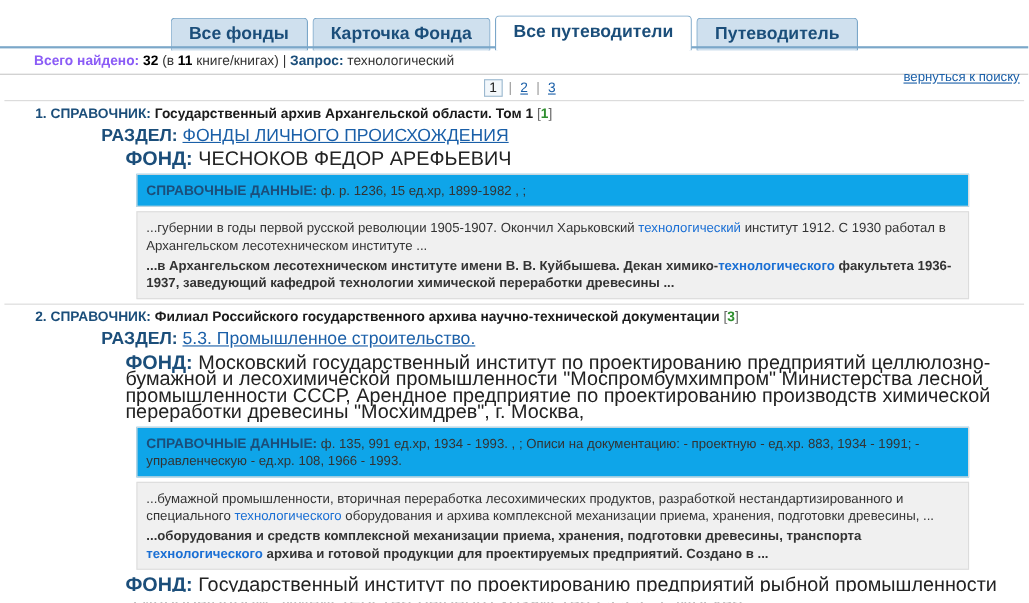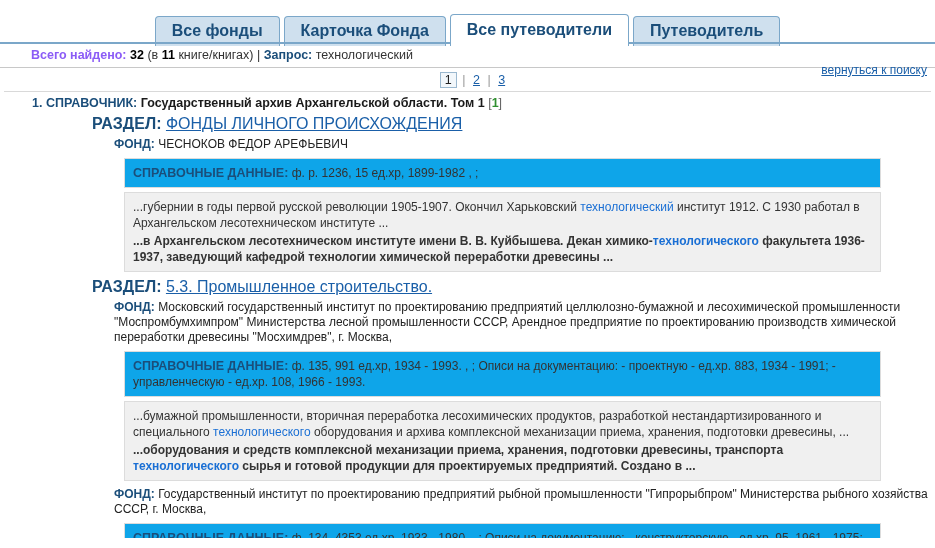--- a/index.html
+++ b/index.html
@@ -137,21 +137,21 @@
   .res-head .cnt { color: #2f8f2f; font-weight: bold; }
   .res-head .brk { color: #666; }
   .razdel {
     padding: 2px 0 2px 88px;
     font-size: 16px;
   }
   .razdel .kw { color: #1b4e7a; font-weight: bold; }
   .razdel .val { color: #1a5fa8; text-decoration: underline; cursor: pointer; }
   .fond {
     padding: 2px 0 2px 110px;
-    font-size: 12px;
+    font-size: 18px;
     line-height: 15px;
     color: #222;
   }
   .fond .kw { color: #1b4e7a; font-weight: bold; }
 
   .panel {
     margin: 4px 0 4px 120px;
     margin-right: 50px;
     border: 1px solid #dcdcdc;
     background: #fafafa;
@@ -229,38 +229,44 @@
         <p>
           <span>...губернии в годы первой русской революции 1905-1907. Окончил Харьковский </span><span class="hl">технологический</span><span> институт 1912. С 1930 работал в Архангельском лесотехническом институте ...</span>
         </p>
         <p>
           <span>...в Архангельском лесотехническом институте имени В. В. Куйбышева. Декан химико-</span><span class="hl">технологического</span><span> факультета 1936-1937, заведующий кафедрой технологии химической переработки древесины ...</span>
         </p>
       </div>
     </div>
 
     <div class="result-block">
+      <div class="res-head">
+        <span class="idx">2.</span>
+        <span class="kw">СПРАВОЧНИК:</span>
+        <span class="title">Филиал Российского государственного архива научно-технической документации</span>
+        <span class="brk">[</span><span class="cnt">3</span><span class="brk">]</span>
+      </div>
       <div class="razdel">
         <span class="kw">РАЗДЕЛ:</span>
         <span class="val">5.3. Промышленное строительство.</span>
       </div>
       <div class="fond">
         <span class="kw">ФОНД:</span>
         <span>Московский государственный институт по проектированию предприятий целлюлозно-бумажной и лесохимической промышленности "Моспромбумхимпром" Министерства лесной промышленности СССР, Арендное предприятие по проектированию производств химической переработки древесины "Мосхимдрев", г. Москва,</span>
       </div>
       <div class="panel ref">
         <span class="kw">СПРАВОЧНЫЕ ДАННЫЕ:</span>
         <span>ф. 135, 991 ед.хр, 1934 - 1993. , ; Описи на документацию: - проектную - ед.хр. 883, 1934 - 1991; - управленческую - ед.хр. 108, 1966 - 1993.</span>
       </div>
       <div class="panel snip">
         <p>
           <span>...бумажной промышленности, вторичная переработка лесохимических продуктов, разработкой нестандартизированного и специального </span><span class="hl">технологического</span><span> оборудования и архива комплексной механизации приема, хранения, подготовки древесины, ...</span>
         </p>
         <p>
-          <span>...оборудования и средств комплексной механизации приема, хранения, подготовки древесины, транспорта </span><span class="hl">технологического</span><span> сырья и готовой продукции для проектируемых предприятий. Создано в ...</span>
+          <span>...оборудования и средств комплексной механизации приема, хранения, подготовки древесины, транспорта </span><span class="hl">технологического</span><span> архива и готовой продукции для проектируемых предприятий. Создано в ...</span>
         </p>
       </div>
       <div class="fond">
         <span class="kw">ФОНД:</span>
         <span>Государственный институт по проектированию предприятий рыбной промышленности "Гипрорыбпром" Министерства рыбного хозяйства СССР, г. Москва,</span>
       </div>
       <div class="panel ref">
         <span class="kw">СПРАВОЧНЫЕ ДАННЫЕ:</span>
         <span>ф. 134, 4353 ед.хр, 1933 - 1980. , ; Описи на документацию: - конструкторскую - ед.хр. 95, 1961 - 1975; - проектную - ед.хр. 3645, 1933 - 1978; - управленческую - ед.хр. 285, 1935 - 1980; - по личному составу - ед.хр. 328, 1934 - 1953.</span>
       </div>

